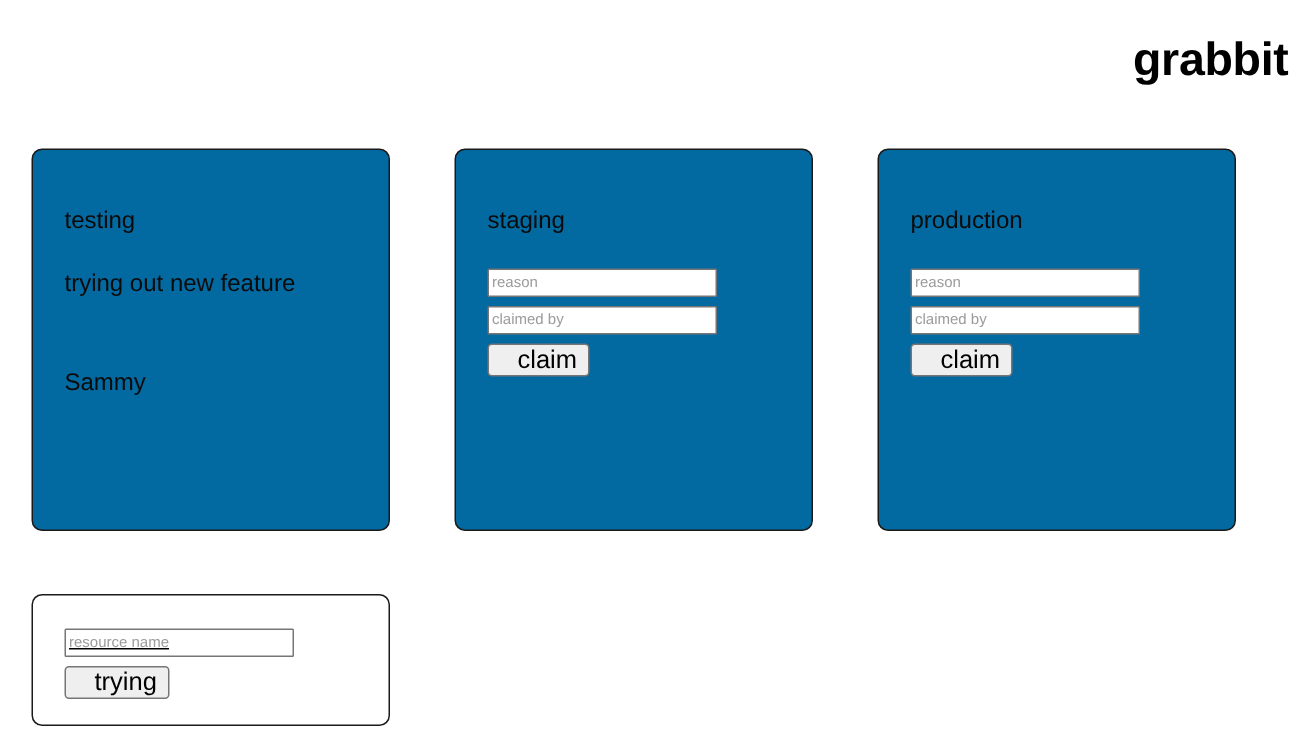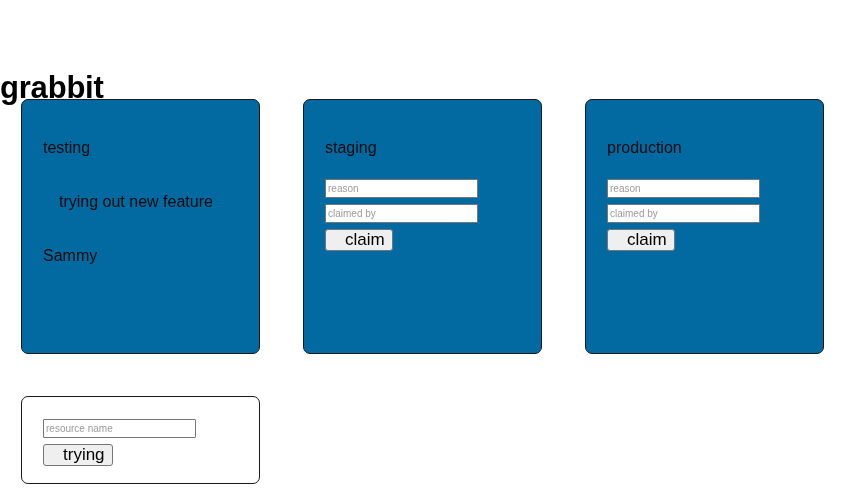--- a/index.html
+++ b/index.html
@@ -16,27 +16,26 @@
     overflow: hidden;
     position: relative;
   }
 
   
   .page-title {
     position: absolute;
     top: 21px;
     left: 0;
     width: 859px;
-    text-align: left;
+    text-align: right;
     font-size: 31px;
     font-weight: bold;
     letter-spacing: -0.2px;
     line-height: 38px;
     color: #000;
-    margin-top: 48px;
   }
 
   
   .cards-row {
     position: absolute;
     top: 99px;
     left: 21px;
   }
   .card {
     position: absolute;
@@ -61,21 +60,21 @@
     color: #0b0b0b;
   }
   .card-meta {
     position: absolute;
     left: 21px;
     font-size: 16px;
     line-height: 20px;
     color: #0b0b0b;
     white-space: nowrap;
   }
-  .card-meta.reason { top: 92px; margin-left: 16px; }
+  .card-meta.reason { top: 80px; }
   .card-meta.owner  { top: 146px; }
 
   
   .field {
     position: absolute;
     left: 304px;
     box-sizing: border-box;
     width: 153px;
     height: 19px;
     border: 1px solid #767676;
@@ -136,20 +135,21 @@
     width: 239px;
     height: 88px;
     box-sizing: border-box;
     border: 1px solid #1a1a1a;
     border-radius: 7px;
     background: #ffffff;
   }
   .create-card .form-stack {
     top: 22px;
     left: 21px;
+    text-decoration: underline;
   }
   .create-card .field {
     width: 153px;
   }
 </style>
 </head>
 <body>
 
 <div class="page-title">grabbit</div>
 

